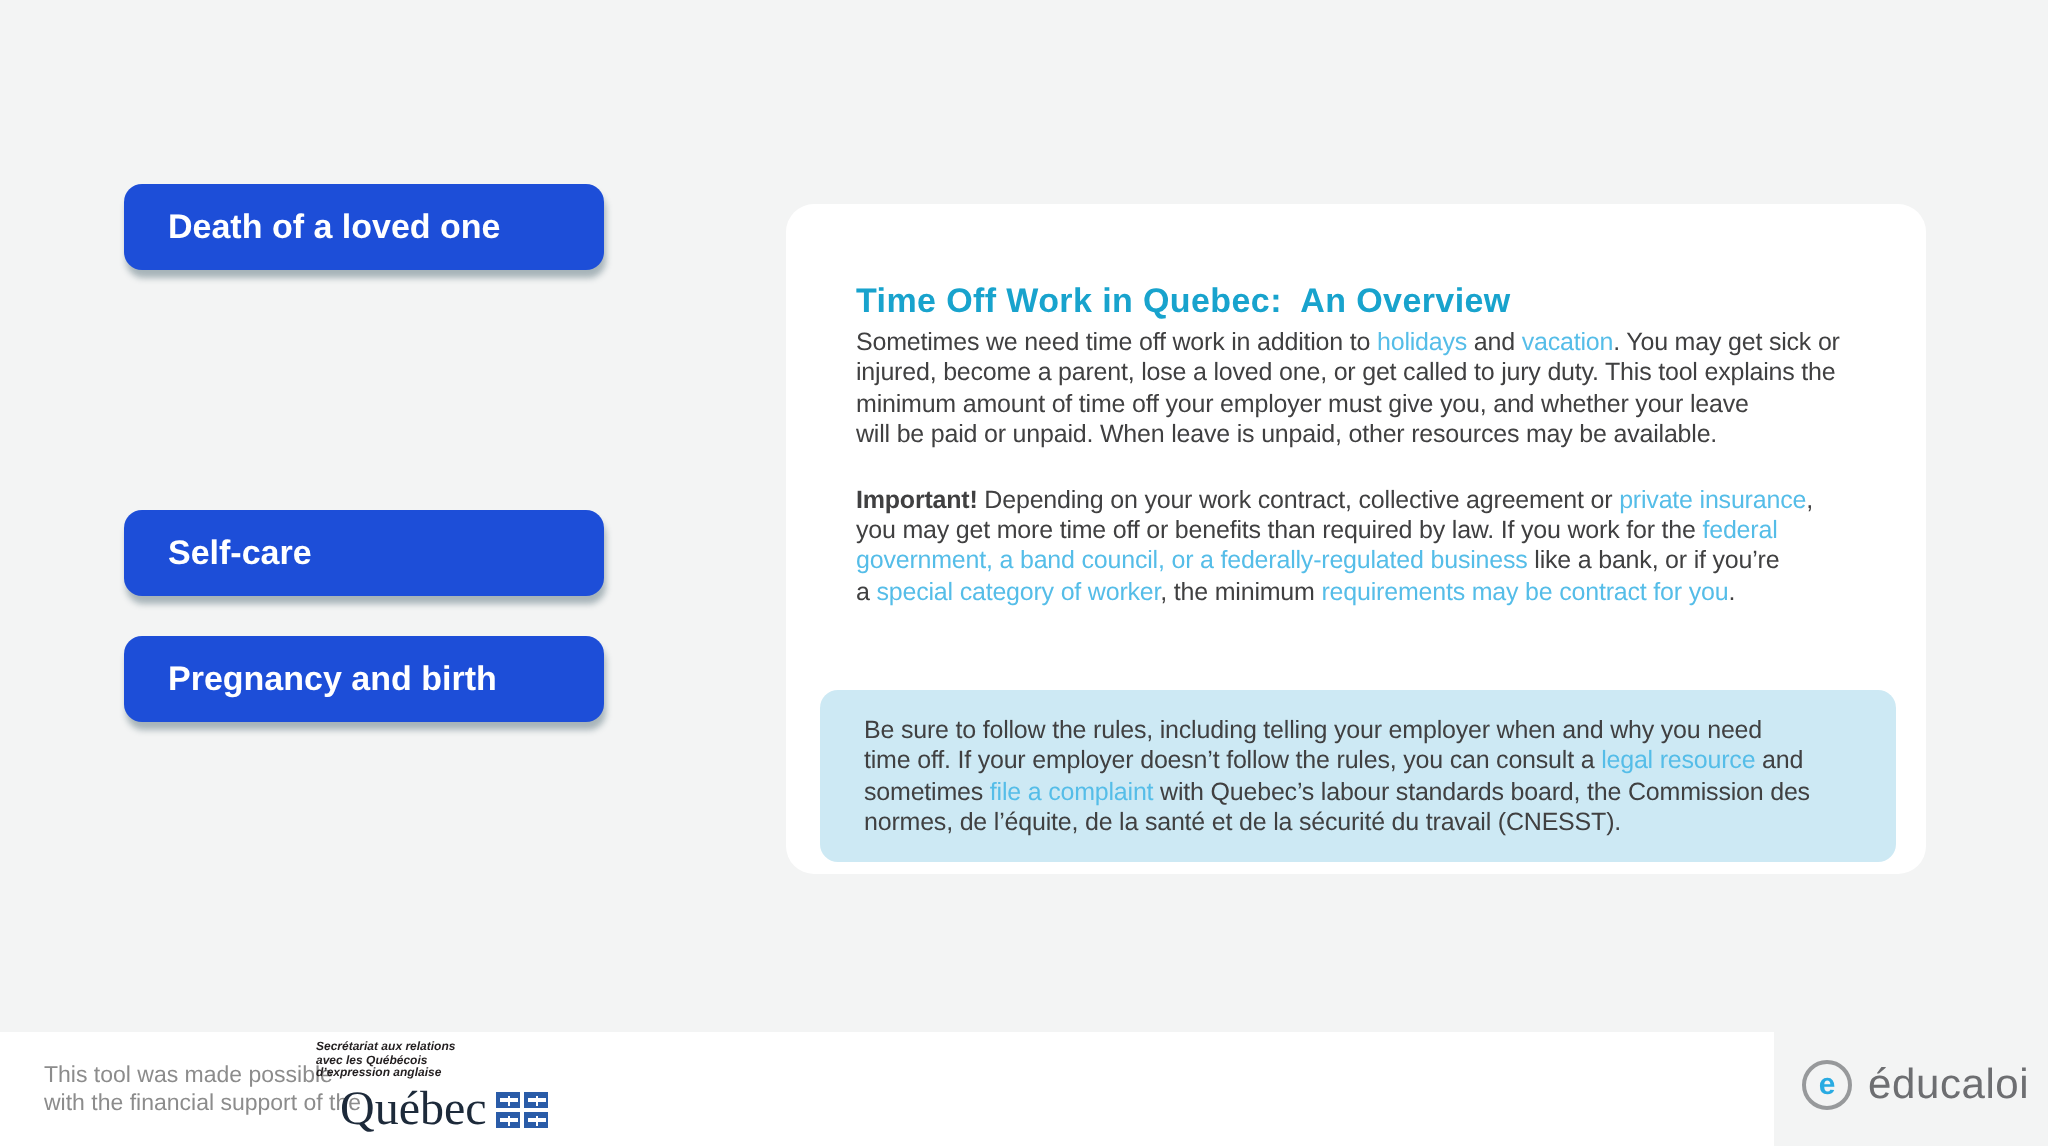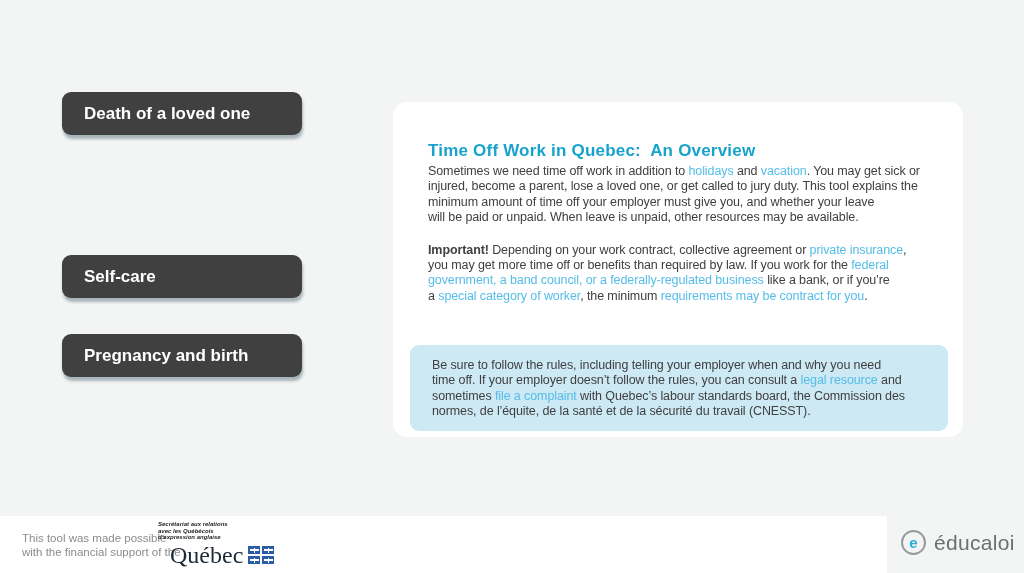--- a/index.html
+++ b/index.html
@@ -11,38 +11,38 @@
     font-family: "Liberation Sans", sans-serif;
     overflow: hidden;
   }
 
   
   .nav-btn {
     position: absolute;
     left: 62px;
     width: 240px;
     height: 43px;
-    background: #404040;
+    background: #1d4ed8;
     border: none;
     border-radius: 9px;
     color: #ffffff;
     font-family: "Liberation Sans", sans-serif;
     font-size: 17px;
     font-weight: bold;
     text-align: left;
     padding: 0 16px 0 22px;
     display: flex;
     align-items: center;
     box-shadow: 1px 4px 3px rgba(45, 75, 90, 0.38);
     cursor: pointer;
   }
   .pos-1 { top: 92px; }
   .pos-2 { top: 175px; }
   .pos-3 { top: 255px; }
-  .pos-4 { top: 334px; }
+  .pos-4 { top: 318px; }
   .pos-5 { top: 414px; }
 
   
   .card {
     position: absolute;
     left: 393px;
     top: 102px;
     width: 570px;
     height: 335px;
     background: #ffffff;

